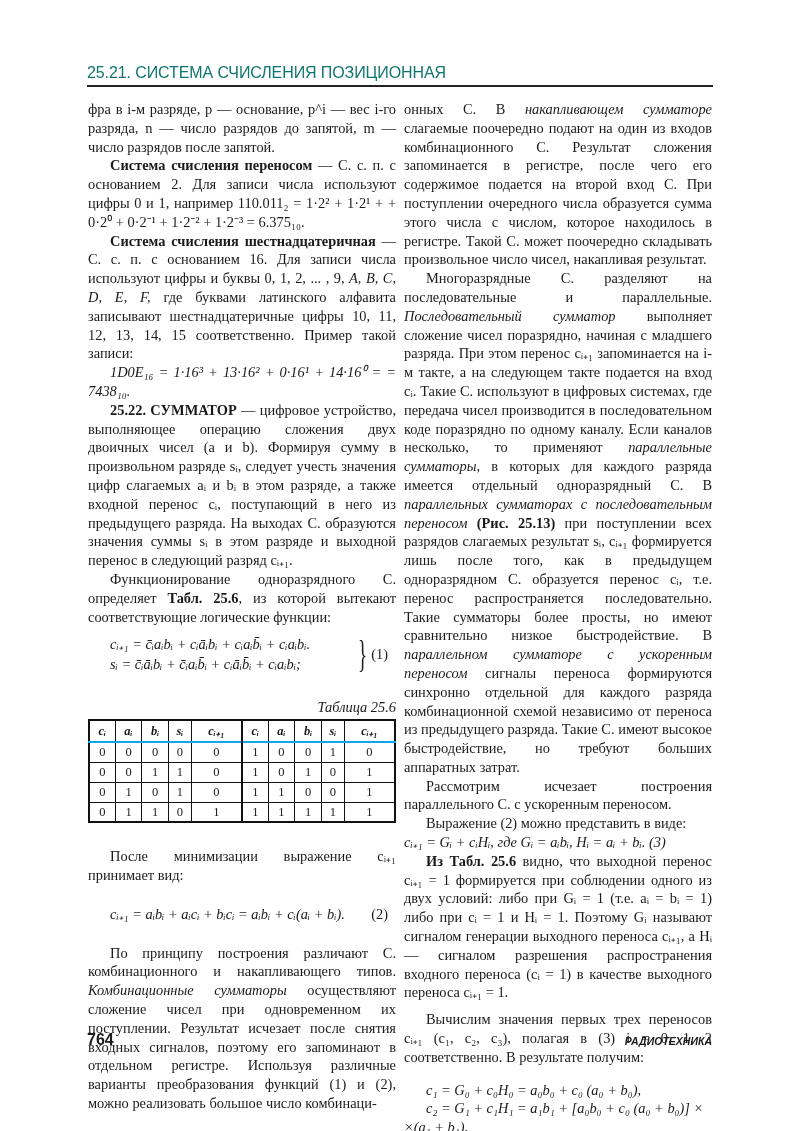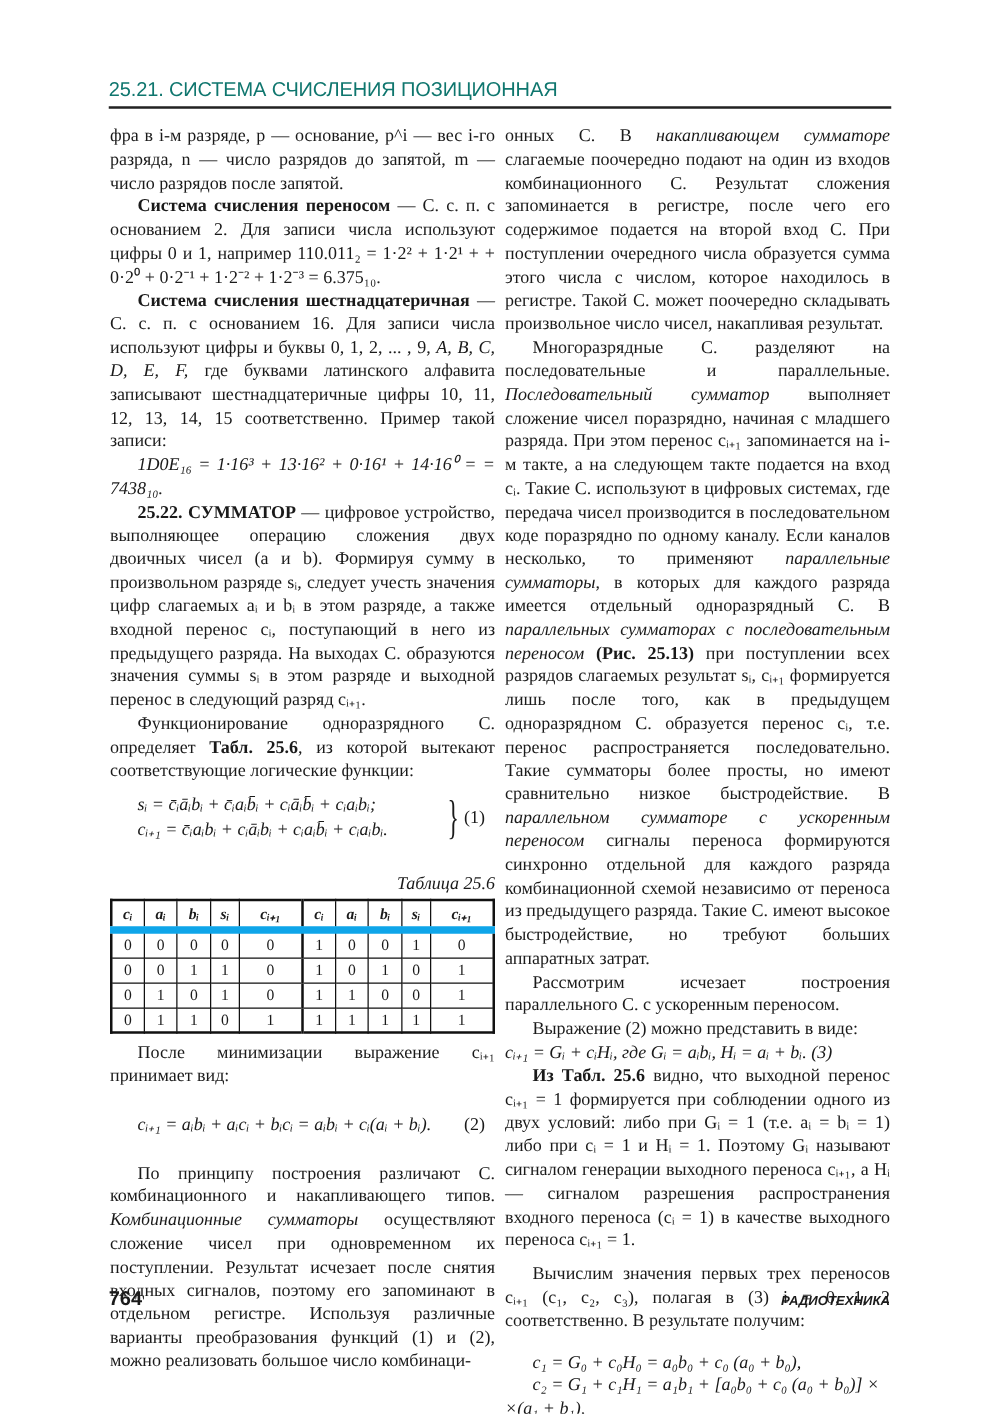--- a/index.html
+++ b/index.html
@@ -20,21 +20,21 @@
   .formula { position: relative; margin: 8px 0 6px 0; font-style: italic; font-size: 14.4px; line-height: 20px; }
   .formula .lines { padding-left: 22px; }
   .brace { position: absolute; left: 270px; top: 1px; font-size: 38px; line-height: 38px;
            font-style: normal; transform: scaleX(0.5); transform-origin: left; }
   .eqnum { position: absolute; right: 8px; top: 10px; font-style: normal; }
   .table-caption { text-align: right; font-style: italic; margin-top: 24px; font-size: 14.4px; }
   table.truth { border-collapse: collapse; width: 308px; margin-top: 2px; font-size: 12.5px; }
   table.truth td, table.truth th { border: 1px solid #111; text-align: center; height: 16px; padding: 0; }
   table.truth th { font-style: italic; font-weight: bold; font-family: "Liberation Serif", serif; height: 20px; }
   table.truth { border: 2px solid #111; }
-  table.truth thead tr { border-bottom: 6px solid #0ea5e9; margin-left: 48px; }
+  table.truth thead tr { border-bottom: 2px solid #0ea5e9; margin-left: 48px; }
   table.truth .mid { border-left: 2px solid #111; }
   .eq2 { position: relative; margin: 20px 0 20px 0; font-style: italic; }
   .eq2 .expr { padding-left: 22px; }
   .eq2 .num { position: absolute; right: 8px; top: 0; font-style: normal; }
   .eqblock { font-style: italic; margin-top: 14px; }
   .eqblock p { text-indent: 22px; }
   .footer-page { position: absolute; left: 87px; top: 1031px; font-family: "Liberation Sans", sans-serif; font-size: 16px; font-weight: bold; }
   .footer-title { position: absolute; right: 82px; top: 1035px; font-family: "Liberation Sans", sans-serif;
                   font-size: 10.5px; font-style: italic; font-weight: bold; }
 </style>
@@ -47,22 +47,22 @@
 <div class="col left">
   <p>фра в i-м разряде, p — основание, p^i — вес i-го разряда, n — число разрядов до запятой, m — число разрядов после запятой.</p>
   <p class="ind"><b>Система счисления переносом</b><span> — С. с. п. с основанием 2. Для записи числа используют цифры 0 и 1, например 110.011₂ = 1·2² + 1·2¹ + + 0·2⁰ + 0·2⁻¹ + 1·2⁻² + 1·2⁻³ = 6.375₁₀.</span></p>
   <p class="ind"><b>Система счисления шестнадцатеричная</b><span> — С. с. п. с основанием 16. Для записи числа используют цифры и буквы 0, 1, 2, ... , 9, </span><i>A, B, C, D, E, F,</i><span> где буквами латинского алфавита записывают шестнадцатеричные цифры 10, 11, 12, 13, 14, 15 соответственно. Пример такой записи:</span></p>
   <p class="ind"><i>1D0E₁₆ = 1·16³ + 13·16² + 0·16¹ + 14·16⁰ = = 7438₁₀.</i></p>
   <p class="ind"><b>25.22. СУММАТОР</b><span> — цифровое устройство, выполняющее операцию сложения двух двоичных чисел (a и b). Формируя сумму в произвольном разряде sᵢ, следует учесть значения цифр слагаемых aᵢ и bᵢ в этом разряде, а также входной перенос cᵢ, поступающий в него из предыдущего разряда. На выходах С. образуются значения суммы sᵢ в этом разряде и выходной перенос в следующий разряд cᵢ₊₁.</span></p>
   <p class="ind"><span>Функционирование одноразрядного С. определяет </span><b>Табл. 25.6</b><span>, из которой вытекают соответствующие логические функции:</span></p>
 
   <div class="formula">
     <div class="lines">
+      <div>cᵢ₊₁ = c̄ᵢaᵢbᵢ + cᵢāᵢbᵢ + cᵢaᵢb̄ᵢ + cᵢaᵢbᵢ.</div>
       <div>sᵢ = c̄ᵢāᵢbᵢ + c̄ᵢaᵢb̄ᵢ + cᵢāᵢb̄ᵢ + cᵢaᵢbᵢ;</div>
-      <div>cᵢ₊₁ = c̄ᵢaᵢbᵢ + cᵢāᵢbᵢ + cᵢaᵢb̄ᵢ + cᵢaᵢbᵢ.</div>
     </div>
     <span class="brace">}</span>
     <span class="eqnum">(1)</span>
   </div>
 
   <div class="table-caption">Таблица 25.6</div>
   <table class="truth">
     <thead>
       <tr id="thead-row">
           <th>cᵢ</th>
@@ -122,21 +122,21 @@
           <td>1</td>
           <td class="mid">1</td>
           <td>1</td>
           <td>1</td>
           <td>1</td>
           <td>1</td>
         </tr>
       </tbody>
   </table>
 
-  <p class="ind" style="margin-top:6px">После минимизации выражение cᵢ₊₁ принимает вид:</p>
+  <p class="ind" style="margin-top:24px">После минимизации выражение cᵢ₊₁ принимает вид:</p>
   <div class="eq2">
     <div class="expr">cᵢ₊₁ = aᵢbᵢ + aᵢcᵢ + bᵢcᵢ = aᵢbᵢ + cᵢ(aᵢ + bᵢ).</div>
     <span class="num">(2)</span>
   </div>
   <p class="ind"><span>По принципу построения различают С. комбинационного и накапливающего типов. </span><i>Комбинационные сумматоры</i><span> осуществляют сложение чисел при одновременном их поступлении. Результат исчезает после снятия входных сигналов, поэтому его запоминают в отдельном регистре. Используя различные варианты преобразования функций (1) и (2), можно реализовать большое число комбинаци-</span></p>
 </div>
 
 <div class="col right">
   <p><span>онных С. В </span><i>накапливающем сумматоре</i><span> слагаемые поочередно подают на один из входов комбинационного С. Результат сложения запоминается в регистре, после чего его содержимое подается на второй вход С. При поступлении очередного числа образуется сумма этого числа с числом, которое находилось в регистре. Такой С. может поочередно складывать произвольное число чисел, накапливая результат.</span></p>
   <p class="ind"><span>Многоразрядные С. разделяют на последовательные и параллельные. </span><i>Последовательный сумматор</i><span> выполняет сложение чисел поразрядно, начиная с младшего разряда. При этом перенос cᵢ₊₁ запоминается на i-м такте, а на следующем такте подается на вход cᵢ. Такие С. используют в цифровых системах, где передача чисел производится в последовательном коде поразрядно по одному каналу. Если каналов несколько, то применяют </span><i>параллельные сумматоры</i><span>, в которых для каждого разряда имеется отдельный одноразрядный С. В </span><i>параллельных сумматорах с последовательным переносом</i> <b>(Рис. 25.13)</b><span> при поступлении всех разрядов слагаемых результат sᵢ, cᵢ₊₁ формируется лишь после того, как в предыдущем одноразрядном С. образуется перенос cᵢ, т.е. перенос распространяется последовательно. Такие сумматоры более просты, но имеют сравнительно низкое быстродействие. В </span><i>параллельном сумматоре с ускоренным переносом</i><span> сигналы переноса формируются синхронно отдельной для каждого разряда комбинационной схемой независимо от переноса из предыдущего разряда. Такие С. имеют высокое быстродействие, но требуют больших аппаратных затрат.</span></p>

